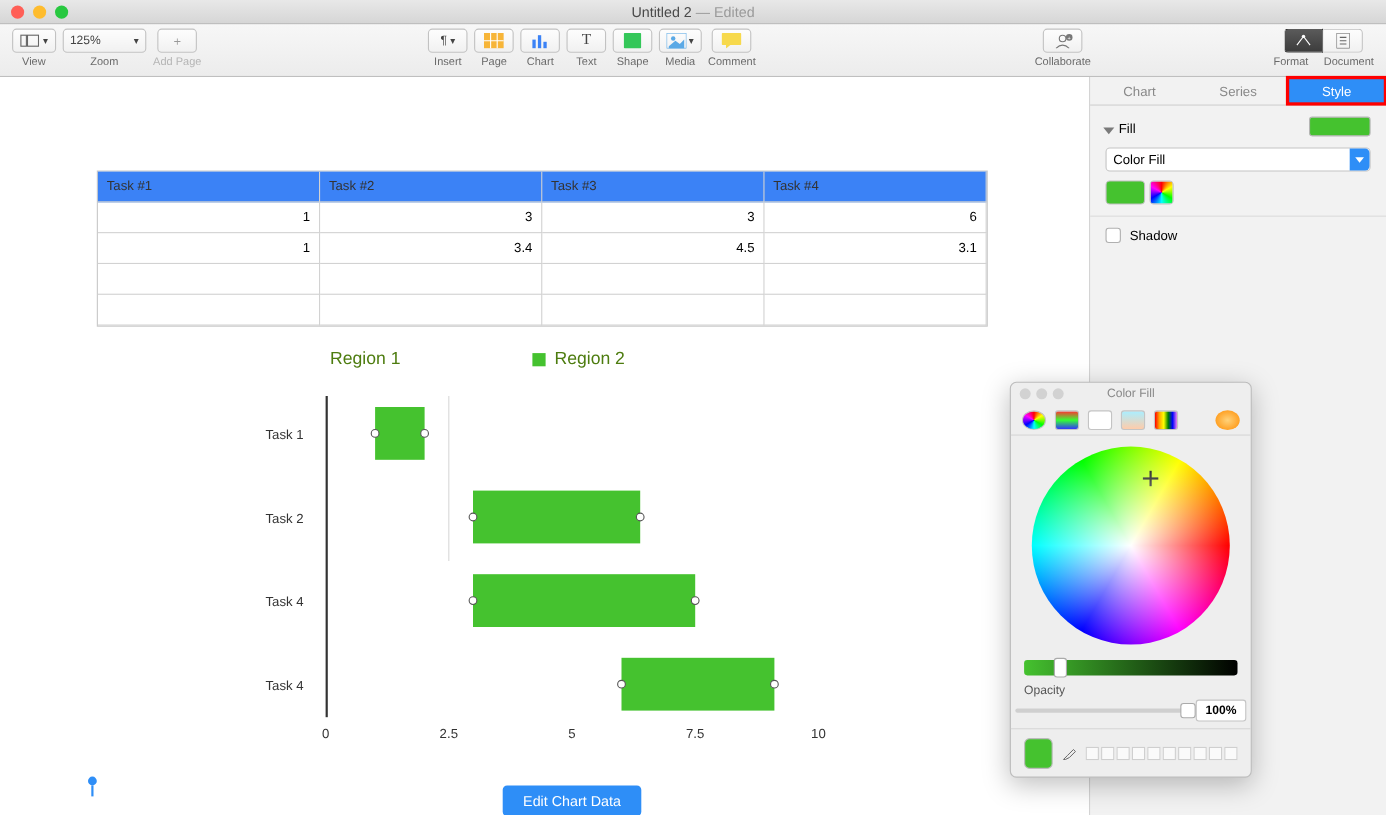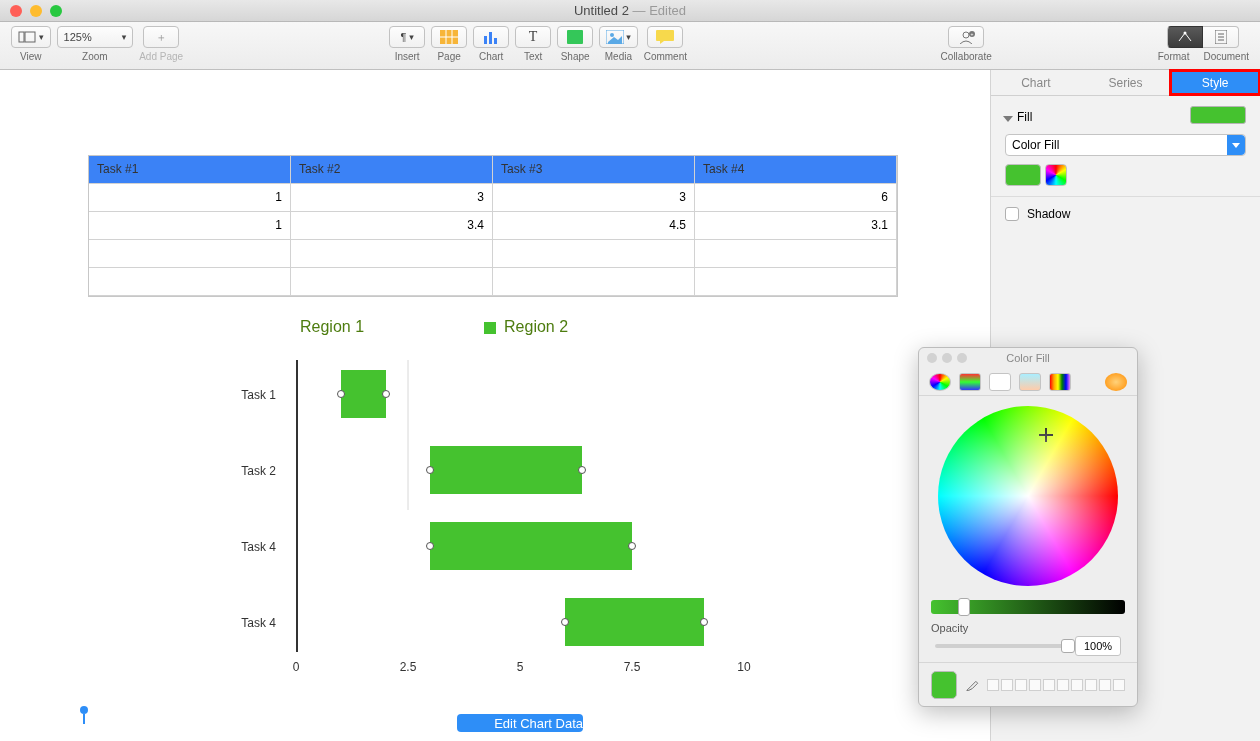--- a/index.html
+++ b/index.html
@@ -43,21 +43,21 @@
 
 
 .chart { position:absolute; top:290px; left:218px; width:560px; height:332px; }
 .chart .yaxis-line { position:absolute; left:78px; top:0; bottom:40px; width:2px; background:#333; }
 .chart svg { position:absolute; inset:0; }
 .chart .ylabel { position:absolute; right:502px; font-size:12px; color:#333; text-align:right; width:60px; }
 .chart .xlabel { position:absolute; top:300px; font-size:12px; color:#333; transform:translateX(-50%); }
 .bar { position:absolute; height:48px; background:#45c22f; }
 .handle { position:absolute; width:8px; height:8px; background:#fff; border:1px solid #555; border-radius:50%; transform:translate(-50%,-50%); }
 
-.edit-btn { position:absolute; top:644px; left:457px; width:126px; height:18px; background:#2e8ef7; color:#fff; border:none; border-radius:4px; font-size:13px;text-align:right;}
+.edit-btn { position:absolute; top:644px; left:457px; width:126px; height:28px; background:#2e8ef7; color:#fff; border:none; border-radius:4px; font-size:13px;}
 
 
 .inspector { position:absolute; top:70px; right:0; width:270px; bottom:0; background:#f2f2f2; border-left:1px solid #d4d4d4; font-size:12px; }
 .insp-tabs { display:flex; height:26px; border-bottom:1px solid #d0d0d0;}
 .insp-tab { flex:1; text-align:center; line-height:26px; color:#888; }
 .insp-tab.active { background:#2e8ef7; color:#fff; position:relative; }
 .insp-tab.hl { outline:3px solid #ff0000; outline-offset:-2px; }
 .insp-section { padding:10px 14px; }
 .insp-row { display:flex; align-items:flex-end; margin-bottom:10px; }
 .disc { width:0; height:0; border-top:5px solid transparent; border-bottom:5px solid transparent; border-left:6px solid #7a7a7a; margin-right:6px; transform:rotate(90deg);}
@@ -81,21 +81,21 @@
 .wheel-wrap{display:flex;justify-content:center;padding:10px 0;}
 .wheel{width:180px;height:180px;border-radius:50%;background:conic-gradient(from 90deg, red, magenta, blue, cyan, lime, yellow, red);position:relative;}
 .wheel::after{content:"";position:absolute;inset:0;border-radius:50%;background:radial-gradient(circle,#fff 0%, rgba(255,255,255,0) 70%);} 
 .wheel .cross{position:absolute; left:56%; top:12%; width:14px;height:14px;}
 .wheel .cross::before,.wheel .cross::after{content:"";position:absolute;background:#000;}
 .wheel .cross::before{left:6px;top:0;width:2px;height:14px;}
 .wheel .cross::after{top:6px;left:0;height:2px;width:14px;}
 .bright{height:14px;margin:4px 12px;background:linear-gradient(90deg,#45c22f,#000);border-radius:3px;position:relative;}
 .bright .thumb{position:absolute;left:14%;top:-2px;width:12px;height:18px;background:#fff;border:1px solid #aaa;border-radius:3px;}
 .oplabel{padding:4px 12px 0;font-size:11px;color:#555;}
-.opslider{margin:2px 16px;display:flex;align-items:center;gap:6px;}
+.opslider{margin:2px 4px;display:flex;align-items:center;gap:6px;font-weight:bold;}
 .optrack{flex:1;height:4px;background:#cfcfcf;border-radius:2px;position:relative;}
 .optrack .th{position:absolute;right:-6px;top:-5px;width:14px;height:14px;background:#fff;border:1px solid #aaa;border-radius:3px;}
 .opval{width:46px;height:20px;border:1px solid #c4c4c4;border-radius:3px;background:#fff;font-size:11px;text-align:center;line-height:18px;}
 .swatches{display:flex;align-items:center;gap:8px;padding:8px 12px;border-top:1px solid #d6d6d6;margin-top:6px;}
 .bigch{width:28px;height:28px;background:#45c22f;border-radius:5px;border:1px solid #bbb;}
 .eye{width:16px;height:16px;}
 .minis{display:flex;gap:2px;}
 .minis span{width:12px;height:12px;border:1px solid #cfcfcf;background:#fafafa;}
 
 .pin { position:absolute; top:636px; left:80px; width:8px; height:8px; background:#2e8ef7; border-radius:50%;}

